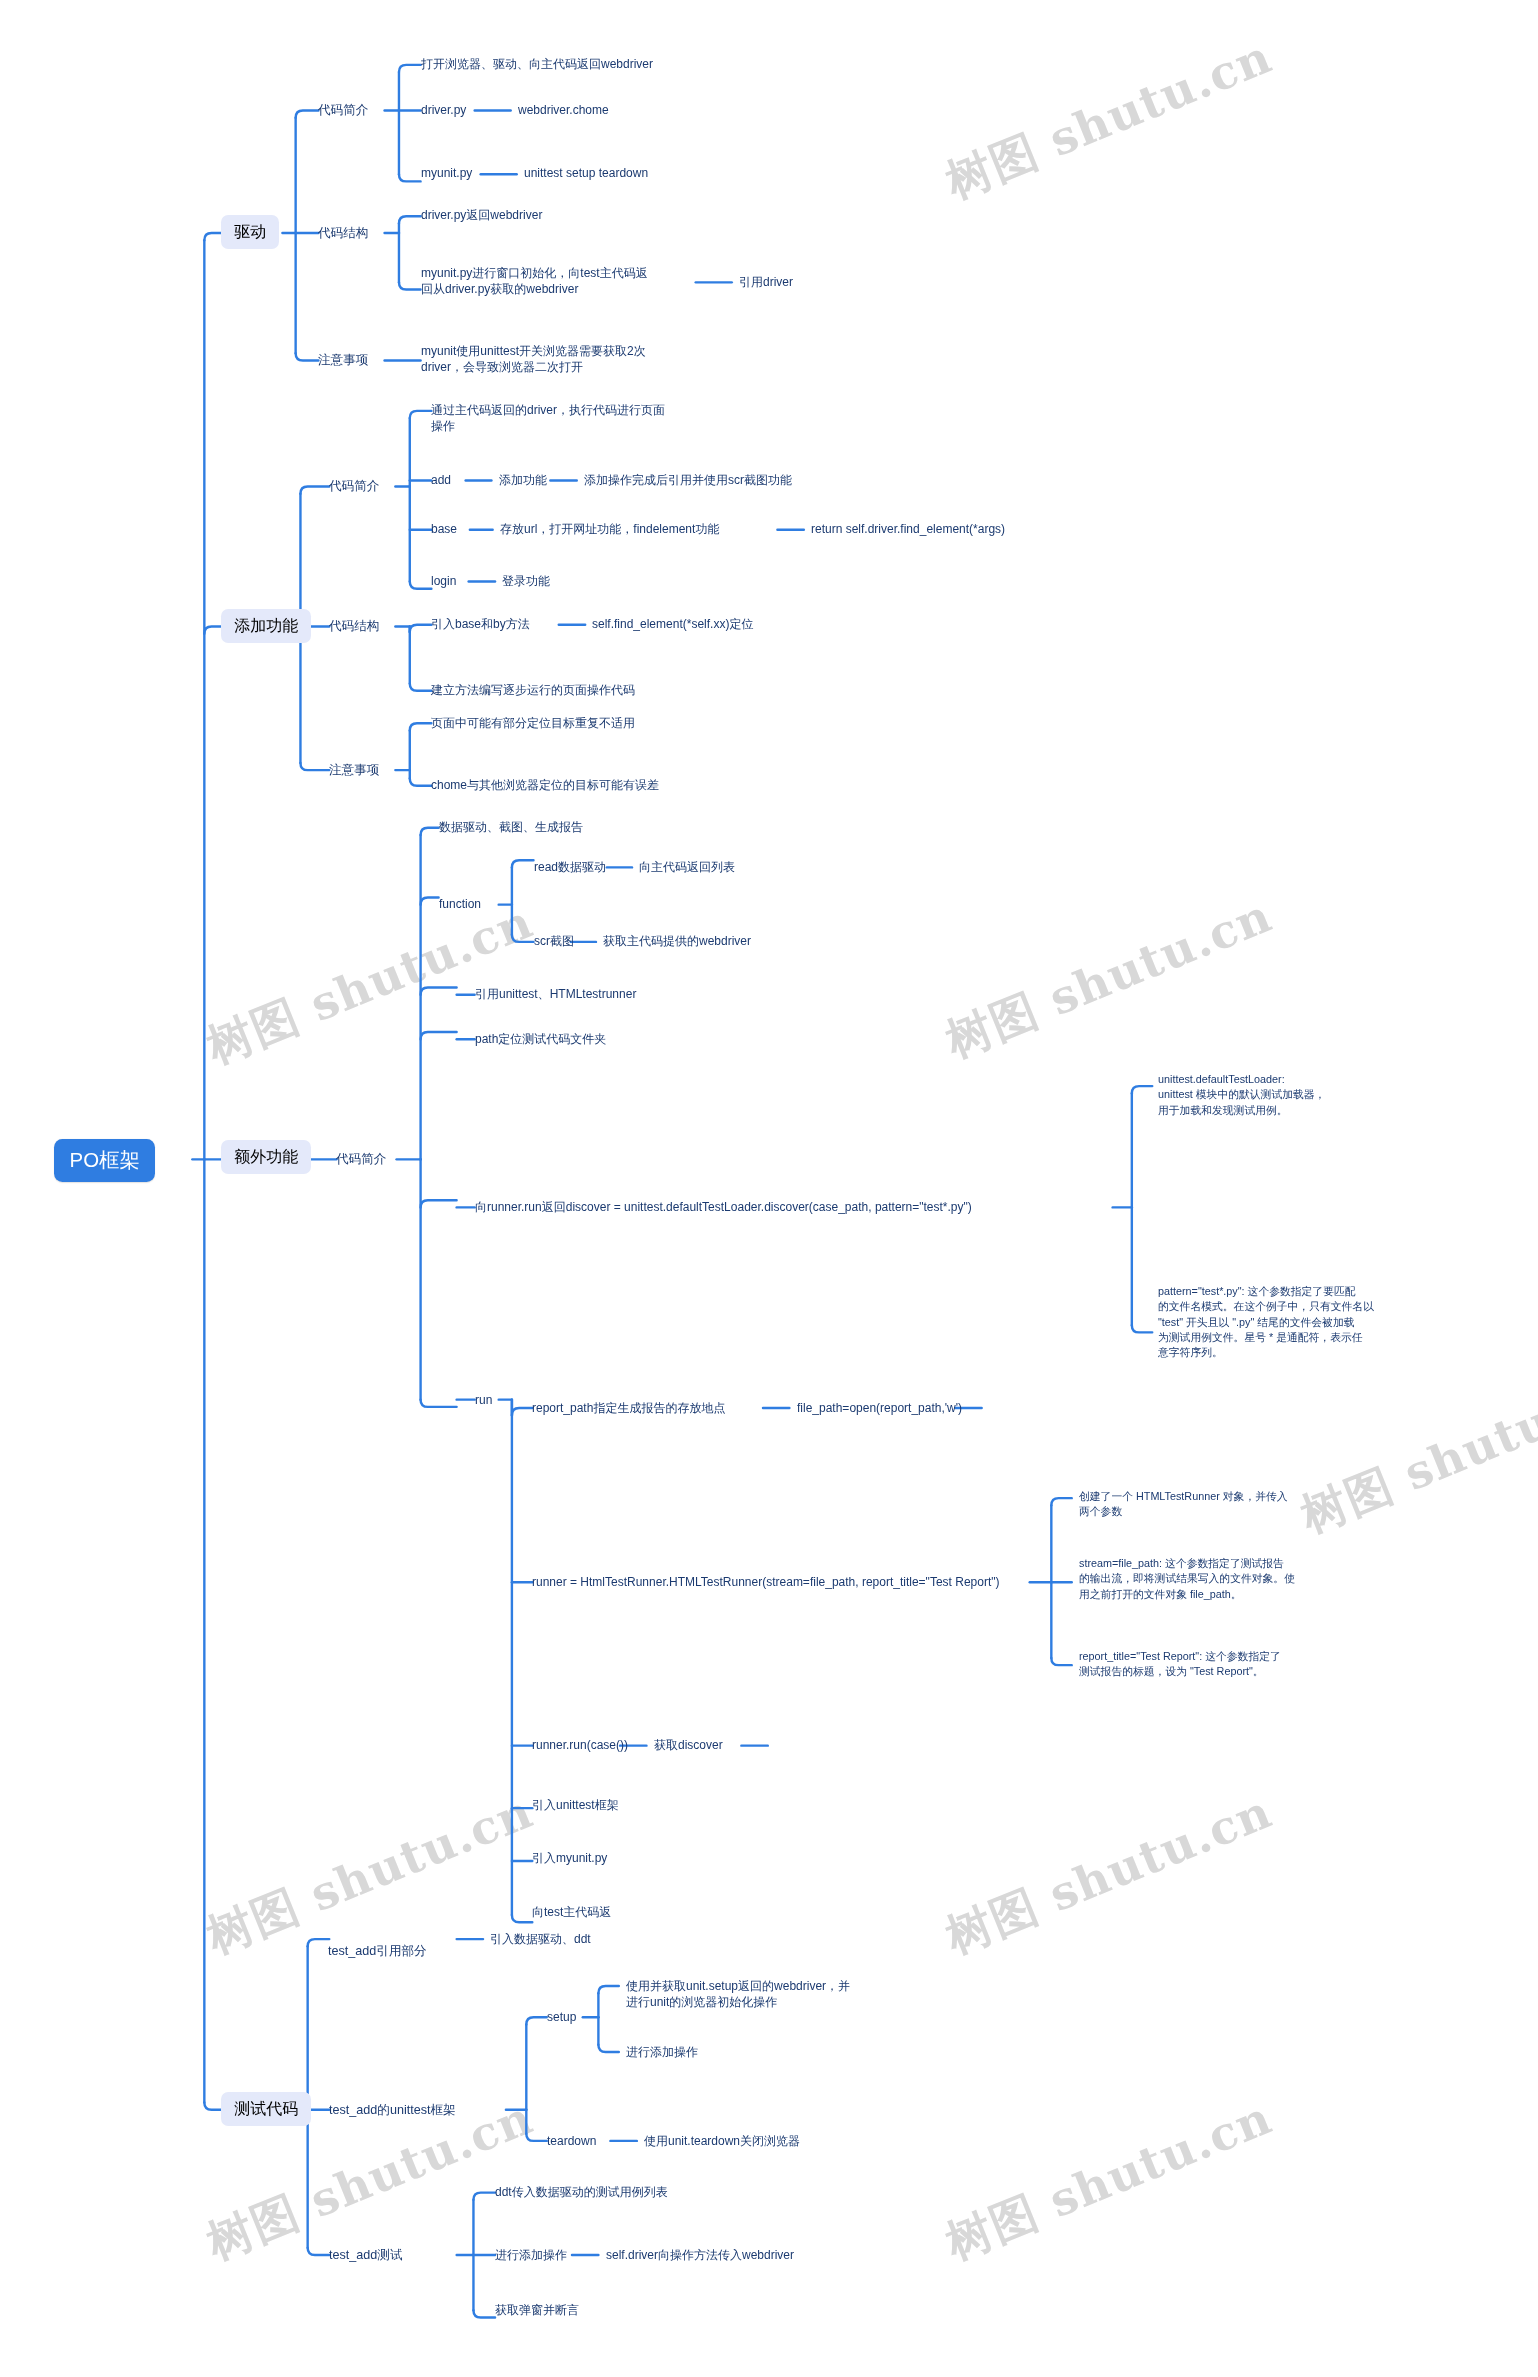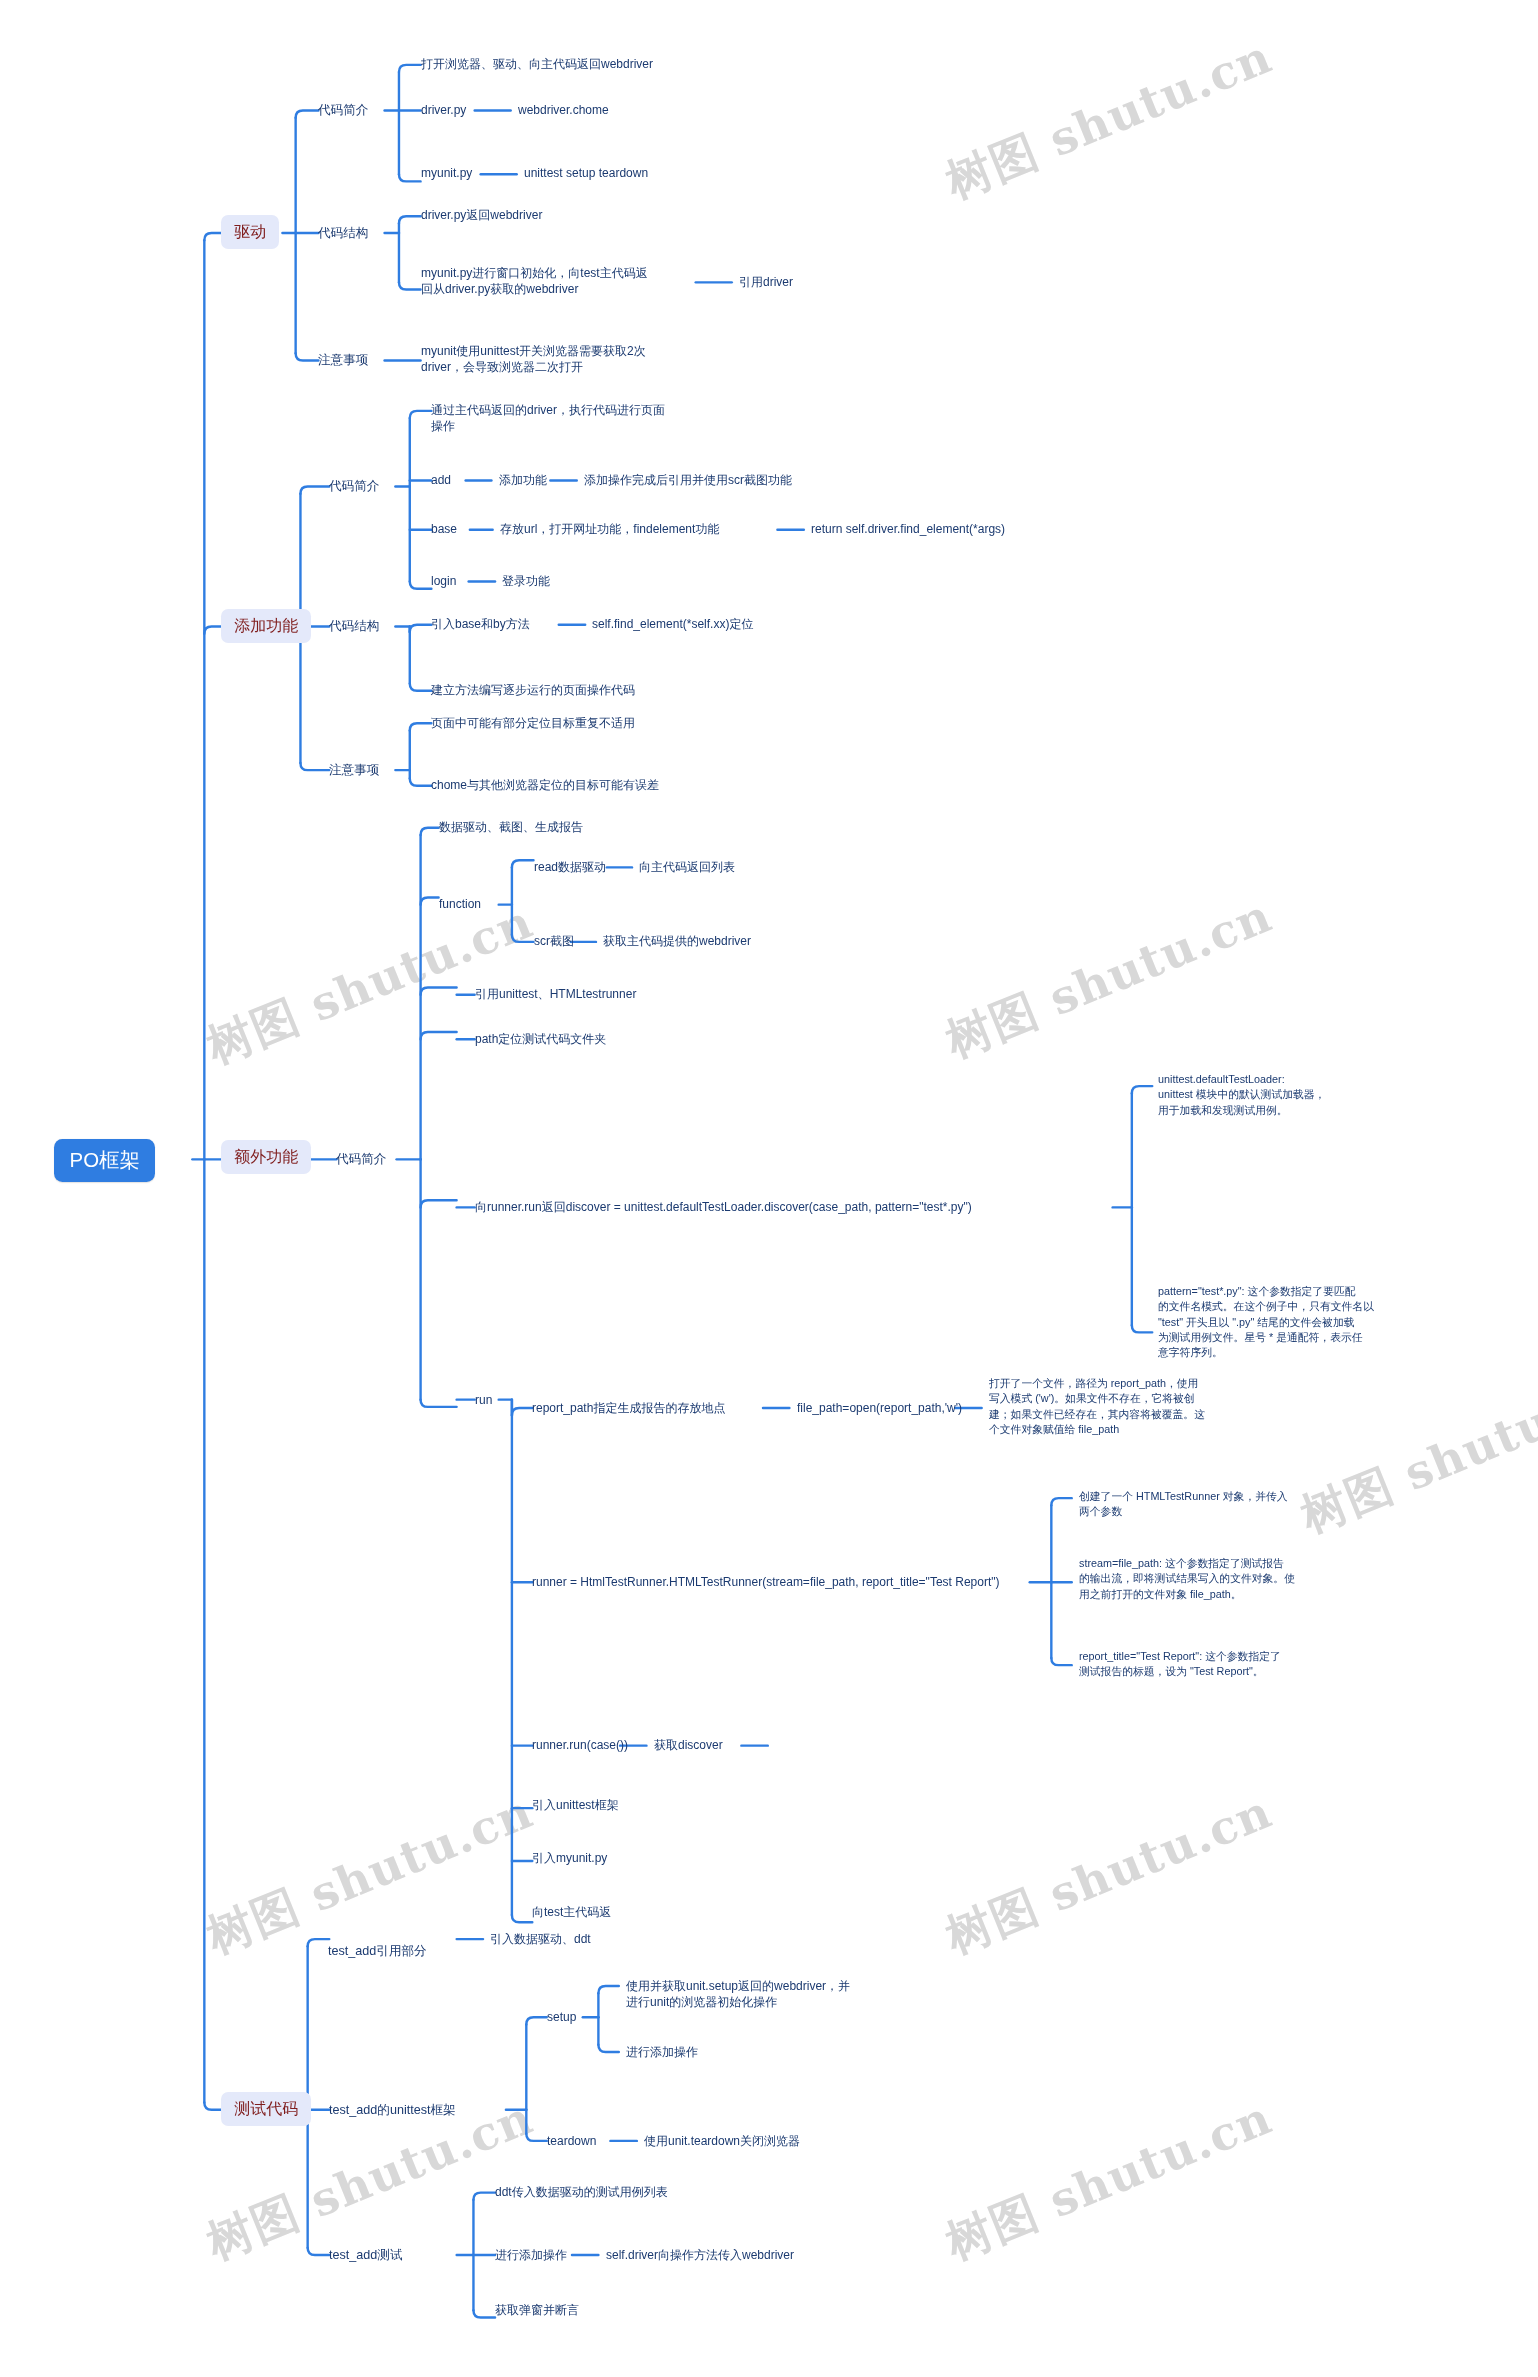--- a/index.html
+++ b/index.html
@@ -44,21 +44,21 @@
     background:#2f7de1;
     color:#ffffff;
     border-radius:8.4px;
     padding:8.4px 15.6px;
     font-size:20.4px;
     font-weight:400;
     box-shadow:0 0.6px 1.2px rgba(0,0,0,.12);
   }
   .lvl1{
     background:#e4e9fa;
-    color:#7f1d1d;
+    color:#000000;
     border-radius:7.2px;
     padding:6.6px 13.2px;
     font-size:16px;
   }
   .lvl2{font-size:12.6px;}
   .lvl3{font-size:12px;}
   .para{font-size:10.8px;line-height:1.42;}
 </style>
 </head>
 <body>
@@ -305,24 +305,20 @@
   <div class="node para" style="left:1158px;top:1284px;width:312px;">pattern="test*.py": 这个参数指定了要匹配
 的文件名模式。在这个例子中，只有文件名以
  "test" 开头且以 ".py" 结尾的文件会被加载
 为测试用例文件。星号 * 是通配符，表示任
 意字符序列。</div>
 
   <div class="node lvl3" style="left:475px;top:1393px;">run</div>
 
   <div class="node lvl3" style="left:532px;top:1401px;">report_path指定生成报告的存放地点</div>
   <div class="node lvl3" style="left:797px;top:1401px;">file_path=open(report_path,'w')</div>
-  <div class="node para" style="left:989px;top:1376px;width:312px;">打开了一个文件，路径为 report_path，使用
-写入模式 ('w')。如果文件不存在，它将被创
-建；如果文件已经存在，其内容将被覆盖。这
-个文件对象赋值给 file_path</div>
 
   <div class="node lvl3" style="left:532px;top:1575px;">runner = HtmlTestRunner.HTMLTestRunner(stream=file_path, report_title="Test Report")</div>
   <div class="node para" style="left:1079px;top:1489px;width:312px;">创建了一个 HTMLTestRunner 对象，并传入
 两个参数</div>
   <div class="node para" style="left:1079px;top:1556px;width:312px;">stream=file_path: 这个参数指定了测试报告
 的输出流，即将测试结果写入的文件对象。使
 用之前打开的文件对象 file_path。</div>
   <div class="node para" style="left:1079px;top:1649px;width:312px;">report_title="Test Report": 这个参数指定了
 测试报告的标题，设为 "Test Report"。</div>
 

